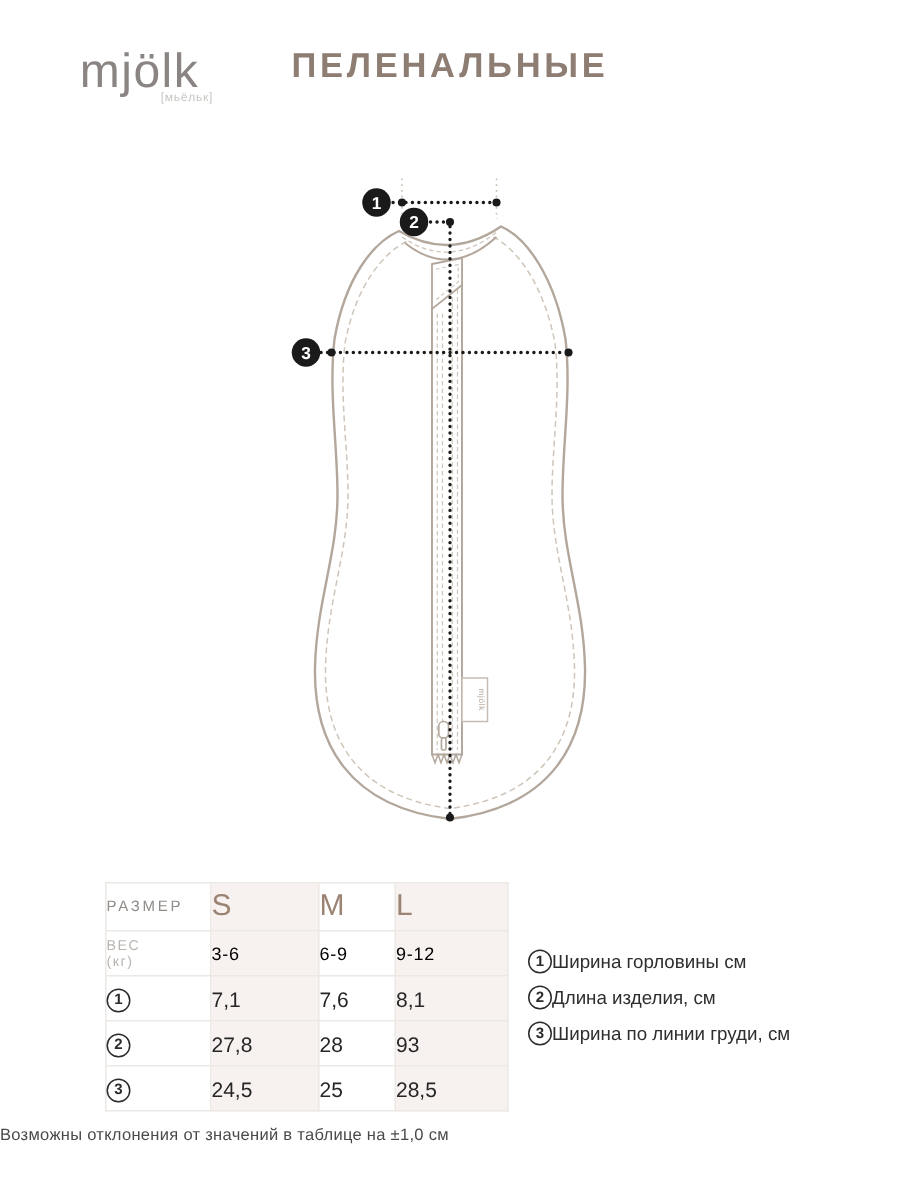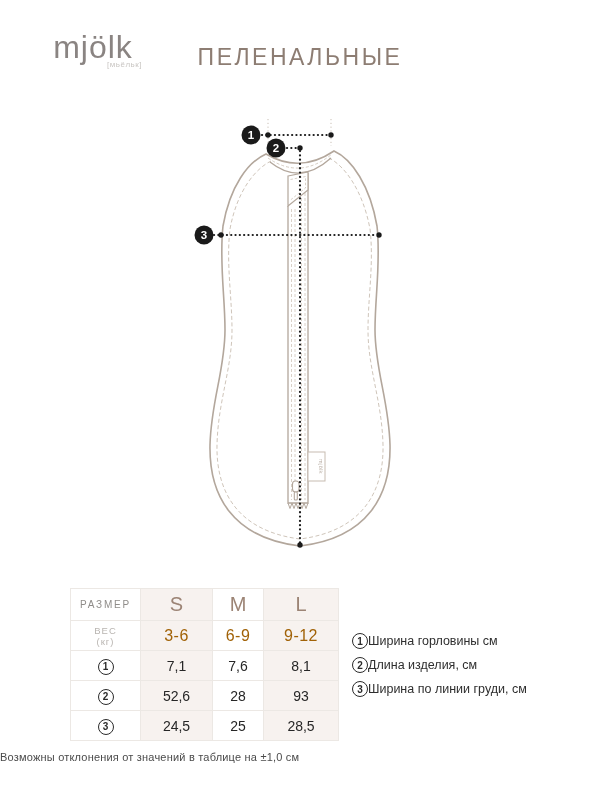--- a/index.html
+++ b/index.html
@@ -3,40 +3,40 @@
 <meta charset="utf-8">
 <style>
   html,body{margin:0;padding:0;}
   body{background:#fff;font-family:"Liberation Sans", sans-serif;}
   .page{position:relative;width:600px;height:800px;background:#ffffff;overflow:hidden;}
 
   
   .logo{position:absolute;left:38px;top:30px;width:110px;text-align:center;}
   .logo-main{font-size:32px;font-weight:300;color:#8a8482;letter-spacing:1px;line-height:34px;}
   .logo-sub{font-size:8px;color:#c9c6c3;letter-spacing:.5px;text-align:right;margin-top:-4px;padding-right:6px;}
-  .title{position:absolute;left:0;top:43px;width:600px;text-align:center;
-         font-size:23px;font-weight:400;letter-spacing:2.5px;color:#8d7d73;line-height:29px;}
+  .title{position:absolute;left:0;top:29px;width:600px;text-align:center;
+         font-size:23px;font-weight:700;letter-spacing:2.5px;color:#8d7d73;line-height:29px;}
 
   
   .diagram{position:absolute;left:0;top:0;width:600px;height:800px;}
 
   
   .sizes-table{position:absolute;left:70px;top:588px;border-collapse:collapse;table-layout:fixed;}
-  .sizes-table td{border:1px solid #ece8e4;text-align:center;vertical-align:middle;padding:0;}
+  .sizes-table td{border:1px solid #ece8e4;text-align:left;vertical-align:middle;padding:0;}
   .col-label{width:70px;}
   .col-s{width:72px;}
   .col-m{width:51px;}
   .col-l{width:75px;}
   .shade{background:#f7f2ef;}
   .row-h{height:32px;}
   .row{height:30px;}
   .cell-sizelabel{font-size:10px;letter-spacing:1.8px;color:#8f8c89;}
   .cell-sizeletter{font-size:20px;color:#9c8475;font-weight:500;}
   .cell-weightlabel{font-size:9.5px;letter-spacing:1px;color:#b9b5b1;line-height:11px;}
-  .cell-weight{font-size:16px;color:#a16207;letter-spacing:.5px;}
+  .cell-weight{font-size:12px;color:#000000;letter-spacing:.5px;}
   .cell-value{font-size:14px;color:#262626;font-weight:400;}
 
   
   .cnum{display:inline-flex;align-items:center;justify-content:center;
         width:16px;height:16px;border:1.2px solid #2b2b2b;border-radius:50%;
         font-size:10px;font-weight:700;color:#2b2b2b;box-sizing:border-box;}
 
   
   .legend{position:absolute;left:352px;top:633px;}
   .legend-item{display:flex;align-items:center;margin-bottom:8px;height:16px;}
@@ -170,21 +170,21 @@
           <span class="cnum">1</span>
         </td>
         <td class="cell-value shade">7,1</td>
         <td class="cell-value">7,6</td>
         <td class="cell-value shade">8,1</td>
       </tr>
       <tr class="row">
         <td>
           <span class="cnum">2</span>
         </td>
-        <td class="cell-value shade">52,6</td>
+        <td class="cell-value shade">27,8</td>
         <td class="cell-value">28</td>
         <td class="cell-value shade">93</td>
       </tr>
       <tr class="row">
         <td>
           <span class="cnum">3</span>
         </td>
         <td class="cell-value shade">24,5</td>
         <td class="cell-value">25</td>
         <td class="cell-value shade">28,5</td>

